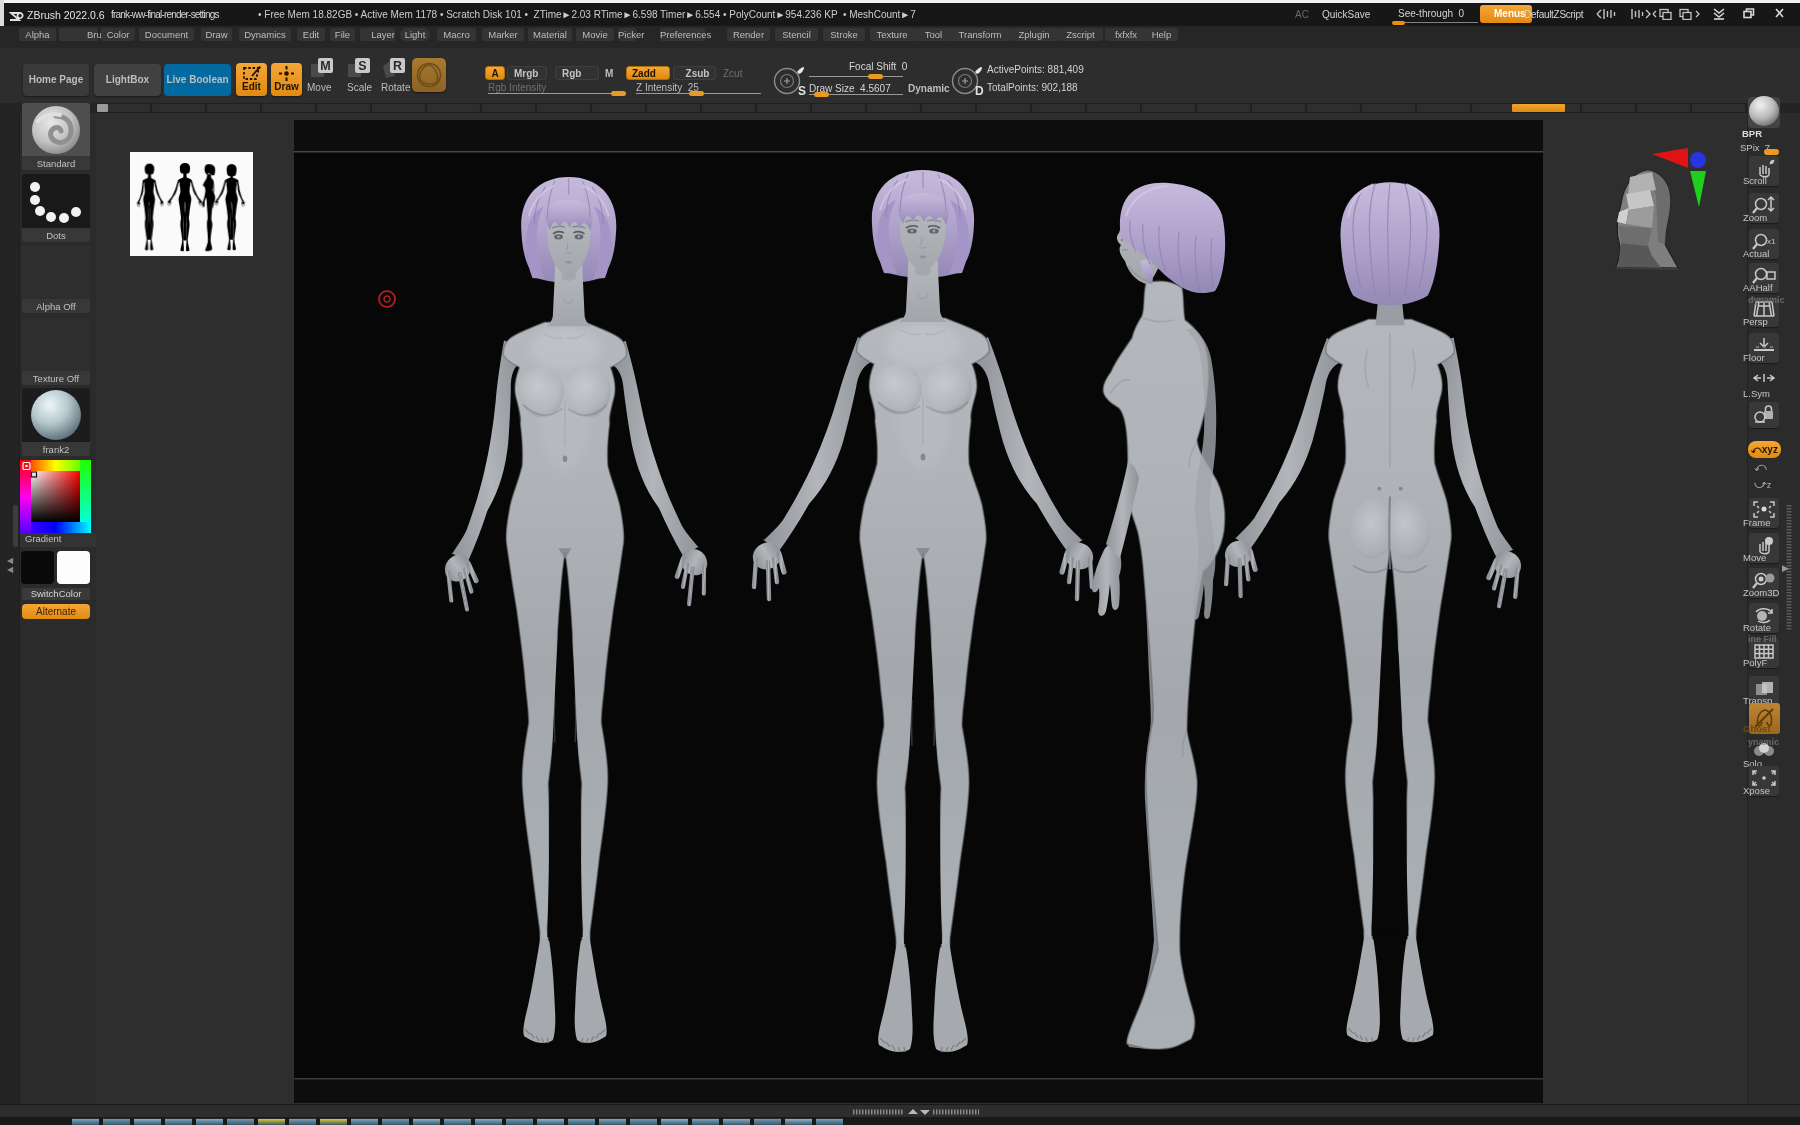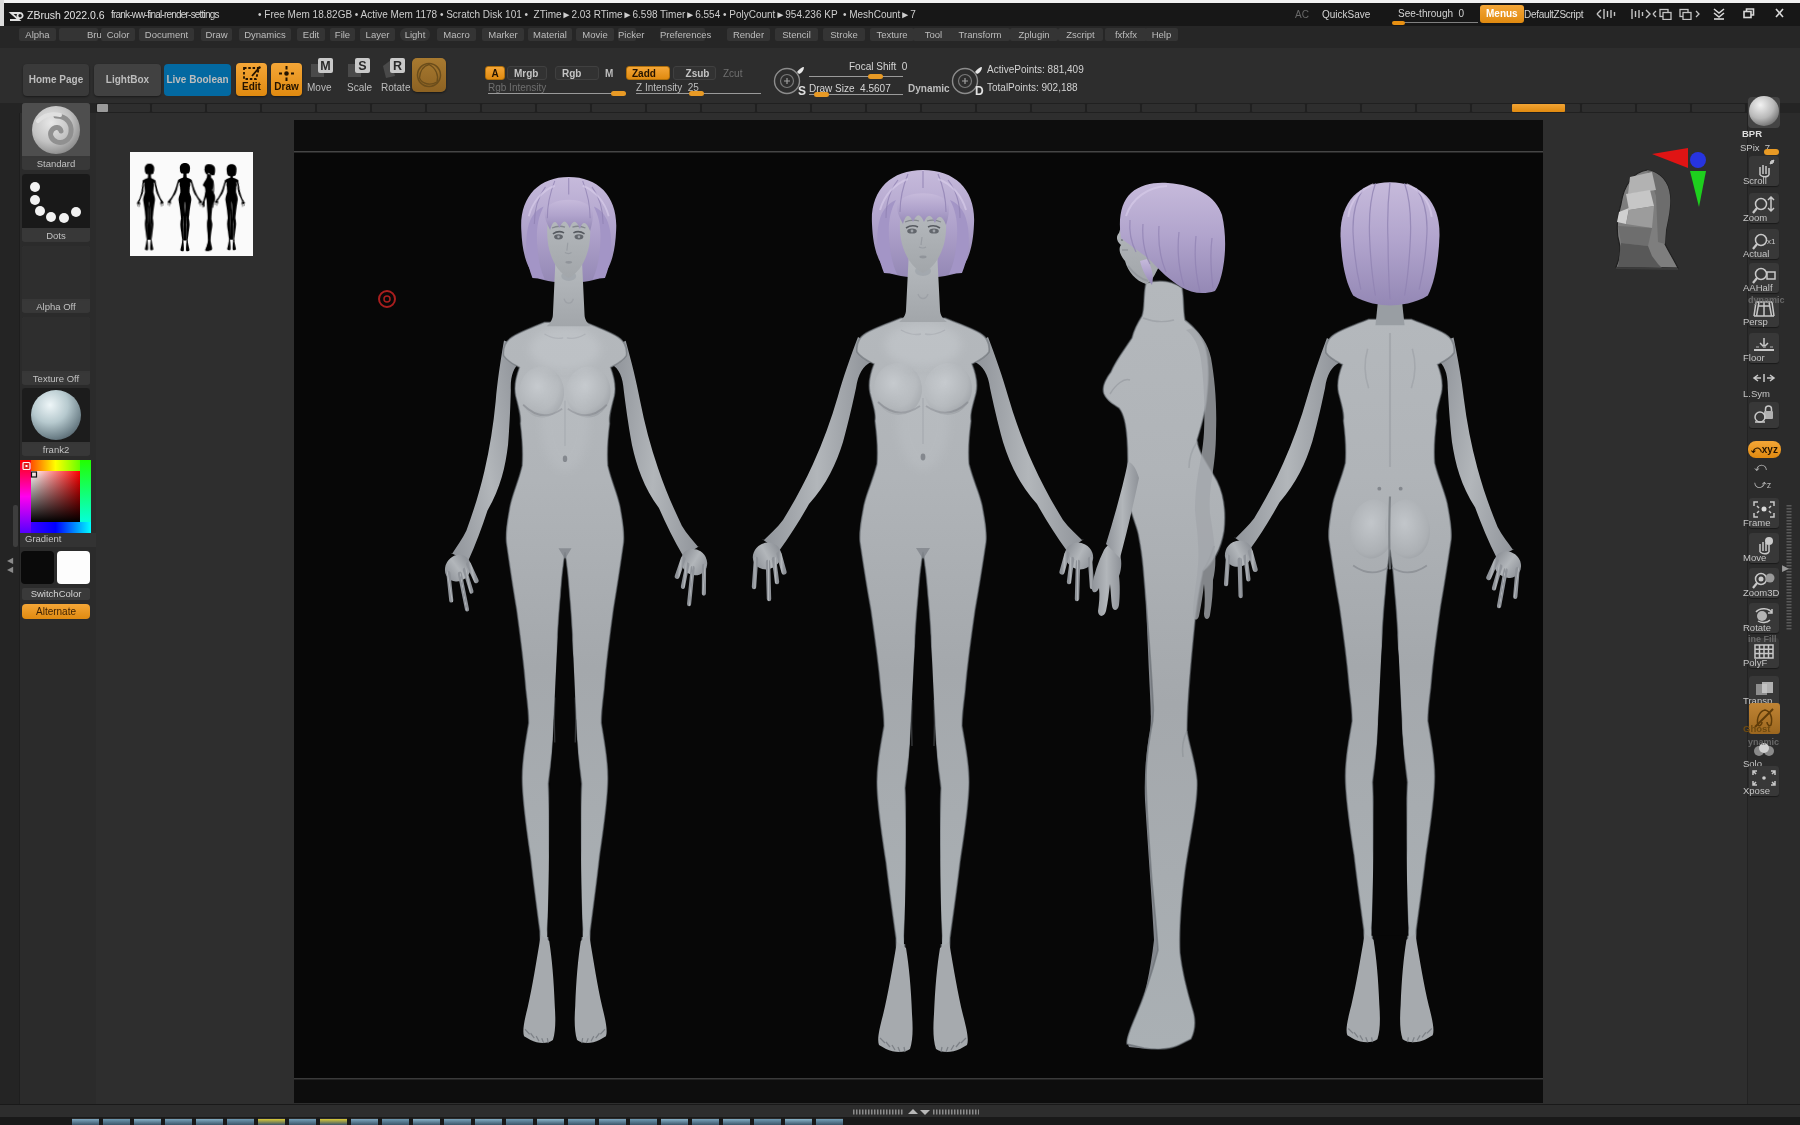--- a/index.html
+++ b/index.html
@@ -37,21 +37,21 @@
   <svg class="abs" style="left:8px;top:6px" width="17" height="17" viewBox="0 0 17 17">
       <path d="M2 14 L11 14 L3 7 L12 7 M12 7 a2.6 2.6 0 1 0 0.1 0" stroke="#e0e0e0" stroke-width="1.8" fill="none"></path>
     </svg>
   <div class="t" style="left:27px;color:#e2e2e2;font-size:10.5px">ZBrush 2022.0.6</div>
   <div class="t" style="left:111px;color:#d6d6d6;letter-spacing:-0.8px">frank-ww-final-render-settings</div>
   <div class="t" style="left:258px;color:#cecece">• Free Mem 18.82GB • Active Mem 1178 • Scratch Disk 101 •&nbsp; ZTime►2.03 RTime►6.598 Timer►6.554 • PolyCount►954.236 KP &nbsp;• MeshCount►7</div>
   <div class="t" style="left:1295px;color:#686868">AC</div>
   <div class="t" style="left:1322px;color:#d4d4d4">QuickSave</div>
   <div class="t" style="left:1393px;color:#d4d4d4;border-bottom:1px solid #808080;padding:0 14px 3px 5px;top:8px;">See-through&nbsp;&nbsp;0</div>
   <div class="abs" style="left:1392px;top:21px;width:13px;height:4px;background:#e89012;border-radius:2px;"></div>
-  <div class="t" style="left:1480px;top:5px;background:linear-gradient(#f4a637,#e08a10);color:#fff;border-radius:3px;padding:3px 6px 4px 6px;font-weight:bold;">Menus</div>
+  <div class="t" style="left:1480px;top:5px;background:linear-gradient(#f4a637,#e08a10);color:#fff;border-radius:3px;padding:3px 6px 4px 14px;font-weight:bold;">Menus</div>
   <div class="t" style="left:1524px;color:#d4d4d4;letter-spacing:-0.3px">DefaultZScript</div>
   <svg class="abs" style="left:1596px;top:8px" width="70" height="12" viewBox="0 0 70 12">
     <g stroke="#c4c4c4" stroke-width="1.4" fill="none">
         <path d="M1 6 L5 2 M1 6 L5 10"></path>
         <path d="M8 1 v10 M11.5 3 v6 M15 2 v8 M18.5 4 v4"></path>
         <path d="M36 1 v10 M39.5 3 v6 M43 2 v8 M46.5 4 v4"></path>
         <path d="M50 2 L54 6 L50 10"></path>
       </g>
   </svg>
   <svg class="abs" style="left:1652px;top:8px" width="50" height="12" viewBox="0 0 50 12">
@@ -76,21 +76,21 @@
 </div>
 <div id="menubar">
     <div class="menu" style="left: 19px; width: 37px;">Alpha</div>
     <div class="menu" style="left: 59px; width: 39px; padding-left: 28px;">Brush</div>
     <div class="menu" style="left: 101px; width: 34px;">Color</div>
     <div class="menu" style="left: 139px; width: 55px;">Document</div>
     <div class="menu" style="left: 201px; width: 31px;">Draw</div>
     <div class="menu" style="left: 239px; width: 52px;">Dynamics</div>
     <div class="menu" style="left: 297px; width: 28px;">Edit</div>
     <div class="menu" style="left: 330px; width: 25px;">File</div>
-    <div class="menu" style="left: 360px; width: 35px;">Layer</div>
+    <div class="menu" style="left: 360px; width: 35px; text-align: right;">Layer</div>
     <div class="menu" style="left: 400px; width: 30px; border-radius: 6px;">Light</div>
     <div class="menu" style="left: 437px; width: 39px;">Macro</div>
     <div class="menu" style="left: 482px; width: 42px;">Marker</div>
     <div class="menu" style="left: 528px; width: 44px;">Material</div>
     <div class="menu" style="left: 576px; width: 38px;">Movie</div>
     <div class="menu" style="left: 618px; width: 18px;">Picker</div>
     <div class="menu" style="left: 660px; width: 45px;">Preferences</div>
     <div class="menu" style="left: 727px; width: 43px;">Render</div>
     <div class="menu" style="left: 775px; width: 43px;">Stencil</div>
     <div class="menu" style="left: 823px; width: 42px;">Stroke</div>

